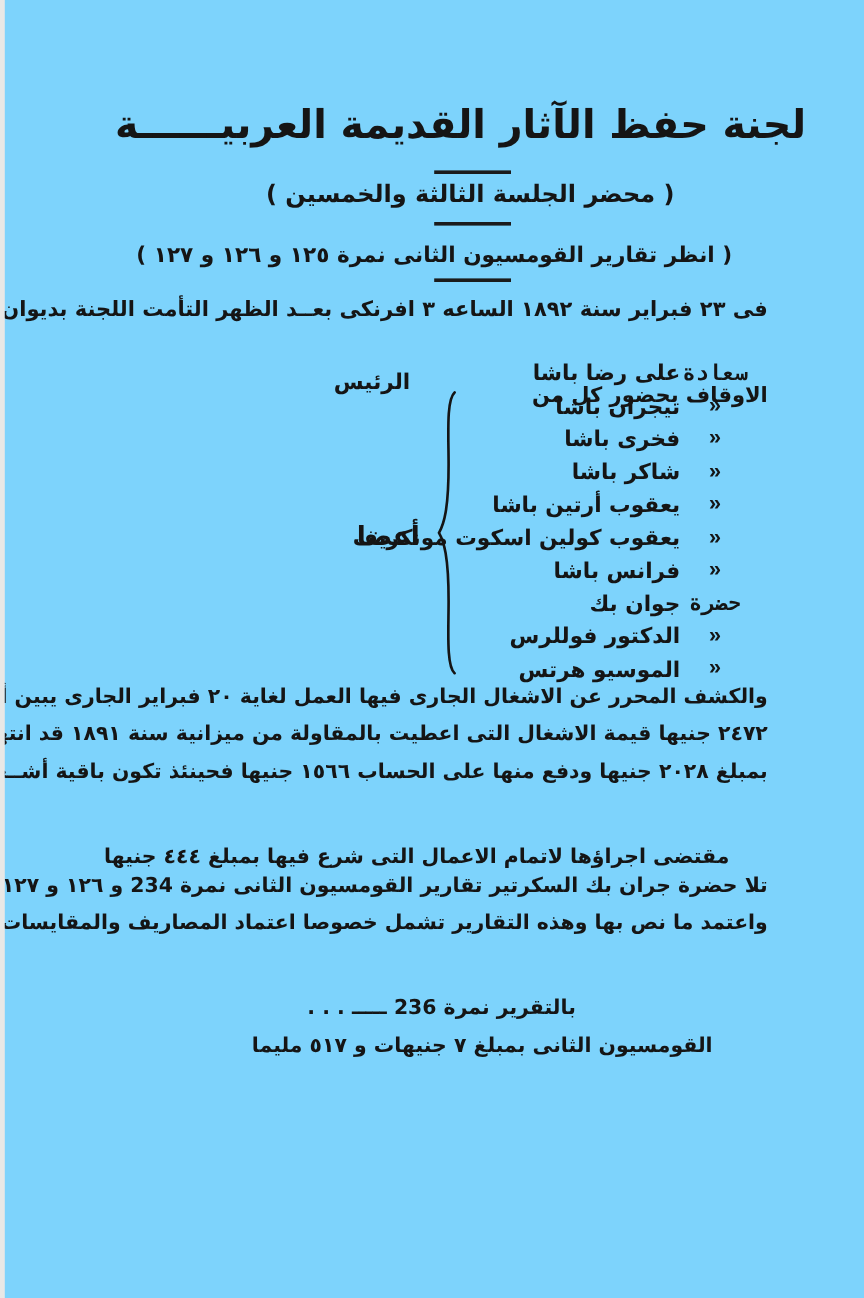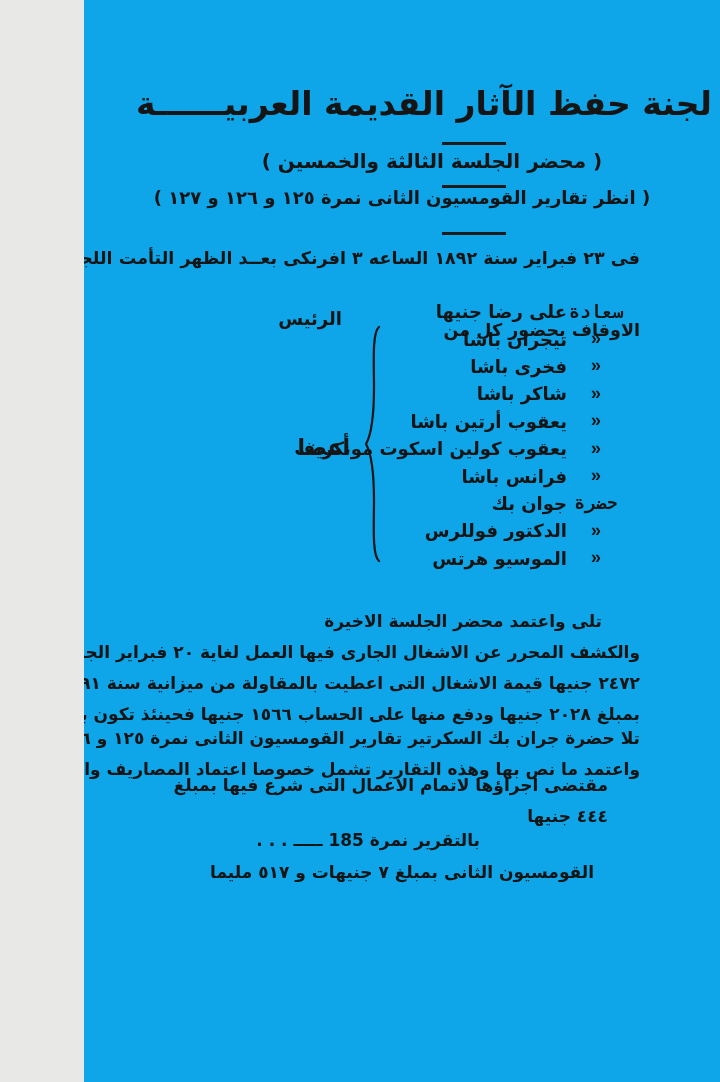--- a/index.html
+++ b/index.html
@@ -1,36 +1,36 @@
 <!DOCTYPE html>
 <html lang="ar" dir="rtl"><head>
 <meta charset="utf-8">
 <style>
   html,body{margin:0;padding:0;}
   body{width:720px;height:1082px;background:#e8e8e6;font-family:"DejaVu Sans",sans-serif;}
   .page{
-    position:relative;width:636px;height:1082px;background:#0ea5e9;color:#151515;
+    position:relative;width:716px;height:1082px;background:#7dd3fc;color:#151515;
     direction:rtl;overflow:hidden;font-weight:700;
   }
   
   .title{
     position:absolute;top:84px;left:0;right:0;text-align:center;
     font-size:33px;font-weight:700;letter-spacing:-1px;transform:translateX(22px);
     white-space:nowrap;
   }
   .rule{position:absolute;height:3px;width:64px;background:#1b1b1b;left:358px;}
   .rule-1{top:142px;}
   .rule-2{top:185px;}
   .rule-3{top:232px;}
   .subtitle{
     position:absolute;top:149px;left:0;right:0;text-align:center;
     font-size:20px;transform:translateX(30px);white-space:nowrap;
   }
   .refnote{
-    position:absolute;top:187px;left:0;right:0;text-align:center;
+    position:absolute;top:202px;left:0;right:0;text-align:center;
     font-size:18px;white-space:nowrap;
   }
   
   .opening{position:absolute;top:242px;right:80px;left:80px;font-size:17.5px;line-height:32px;}
   .line-full{text-align:justify;text-align-last:justify;white-space:nowrap;}
   .line-right{text-align:right;margin-top:40px;}
   
   .attendees{position:absolute;top:298px;right:80px;left:80px;height:272px;}
   .att-list{position:absolute;top:0;right:15px;}
   .att-row{display:flex;height:27.4px;align-items:center;font-size:18px;}
@@ -63,21 +63,21 @@
 
   <div class="opening">
     <div class="line-full">فى ٢٣ فبراير سنة ١٨٩٢ الساعه ٣ افرنكى بعــد الظهر التأمت اللجنة بديوان عموم</div>
     <div class="line-right">الاوقاف بحضور كل من</div>
   </div>
 
   <div class="attendees">
     <div class="att-list">
       <div class="att-row">
         <span class="att-prefix">سعادة</span>
-        <span class="att-name">على رضا جنيها</span>
+        <span class="att-name">على رضا باشا</span>
       </div>
       <div class="att-row">
         <span class="att-prefix">«</span>
         <span class="att-name">تيجران باشا</span>
       </div>
       <div class="att-row">
         <span class="att-prefix">«</span>
         <span class="att-name">فخرى باشا</span>
       </div>
       <div class="att-row">
@@ -113,30 +113,29 @@
     <div class="president">الرئيس</div>
 
     <svg class="brace" viewBox="0 0 18 238" preserveAspectRatio="none">
       <path d="M15 2 C8 8 10 38 10 62 C10 100 6 112 2 119 C6 126 10 138 10 176 C10 200 8 230 15 236" fill="none" stroke="#151515" stroke-width="2.2" stroke-linecap="round"></path>
     </svg>
 
     <div class="members">أعضا</div>
   </div>
 
   <div class="para p1">
-    <div class="line-right ind-40">تلى واعتمد محضر الجلسة الاخيرة</div>
     <div class="line-full">والكشف المحرر عن الاشغال الجارى فيها العمل لغاية ٢٠ فبراير الجارى يبين أنه من مبلغ</div>
     <div class="line-full">٢٤٧٢ جنيها قيمة الاشغال التى اعطيت بالمقاولة من ميزانية سنة ١٨٩١ قد انتهت أشغال</div>
     <div class="line-full">بمبلغ ٢٠٢٨ جنيها ودفع منها على الحساب ١٥٦٦ جنيها فحينئذ تكون باقية أشــغال</div>
     <div class="line-right ind-32">مقتضى اجراؤها لاتمام الاعمال التى شرع فيها بمبلغ ٤٤٤ جنيها</div>
   </div>
 
   <div class="para p2">
-    <div class="line-full">تلا حضرة جران بك السكرتير تقارير القومسيون الثانى نمرة ١٢٥ و ١٢٦ و ١٢٧</div>
+    <div class="line-full">تلا حضرة جران بك السكرتير تقارير القومسيون الثانى نمرة 234 و ١٢٦ و ١٢٧</div>
     <div class="line-full">واعتمد ما نص بها وهذه التقارير تشمل خصوصا اعتماد المصاريف والمقايسات الآتية</div>
-    <div class="line-right ind-160">بالتقرير نمرة 185 ـــــ . . .</div>
+    <div class="line-right ind-160">بالتقرير نمرة 236 ـــــ . . .</div>
   </div>
 
   <div class="para p3">
     <div class="line-right ind-46">القومسيون الثانى بمبلغ ٧ جنيهات و ٥١٧ مليما</div>
   </div>
 
 </div>
 
 </body></html>

